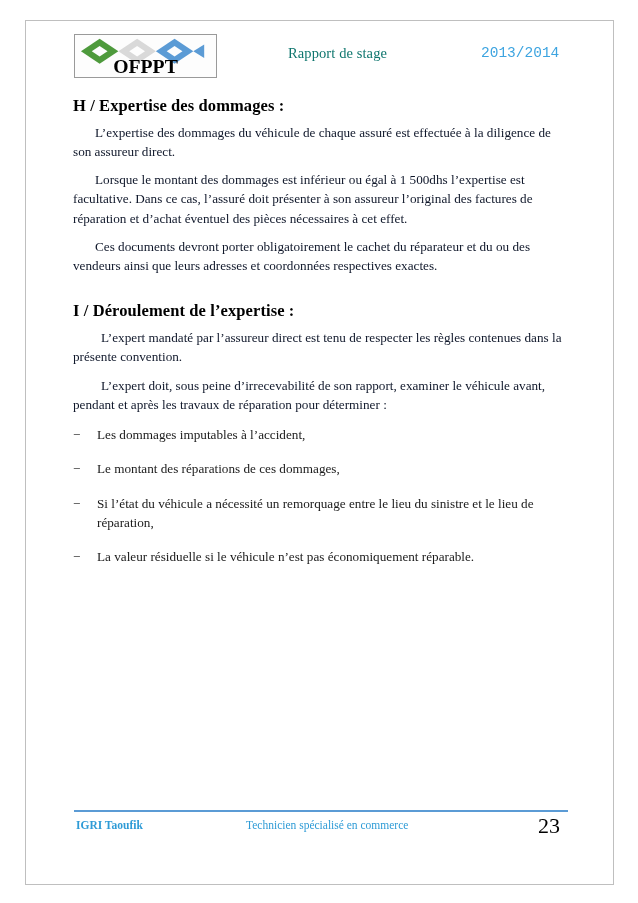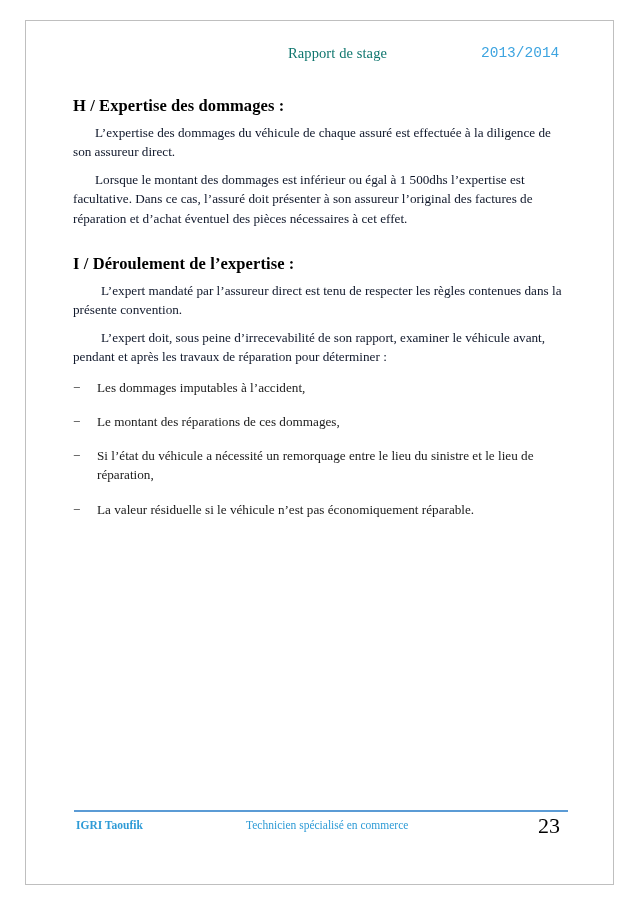--- a/index.html
+++ b/index.html
@@ -161,31 +161,49 @@
     white-space: nowrap;
   }
 </style>
 </head>
 <body>
 
 <div id="page-sheet">
 
   <div id="doc-header">
 
+    <div id="logo-box">
+      <svg id="logo-svg" viewBox="0 0 286 88" preserveAspectRatio="none">
+        <rect x="0" y="0" width="286" height="88" fill="#fdfdfd"></rect>
+
+        <path d="M12 34 L50 8 L88 34 L50 60 Z" fill="#4e9a3c"></path>
+        <path d="M34 34 L50 23 L66 34 L50 45 Z" fill="#fdfdfd"></path>
+
+        <path d="M88 34 L126 8 L164 34 L126 60 Z" fill="#d9d9d9"></path>
+        <path d="M110 34 L126 23 L142 34 L126 45 Z" fill="#fdfdfd"></path>
+
+        <path d="M164 34 L202 8 L240 34 L202 60 Z" fill="#5b9bd5"></path>
+        <path d="M186 34 L202 23 L218 34 L202 45 Z" fill="#fdfdfd"></path>
+
+        <path d="M240 34 L262 20 L262 48 Z" fill="#5b9bd5"></path>
+        <text x="143" y="80" text-anchor="middle" font-family="Liberation Serif, DejaVu Serif, serif" font-size="40" font-weight="bold" fill="#000000">OFPPT</text>
+      </svg>
+    </div>
 
     <div id="header-title">Rapport de stage</div>
     <div id="header-year">2013/2014</div>
   </div>
 
   <div id="content">
 
     <h2 class="sec-heading">H / Expertise des dommages :</h2>
 
     <p class="body-par">L’expertise des dommages du véhicule de chaque assuré est effectuée à la diligence de son assureur direct.</p>
     <p class="body-par">Lorsque le montant des dommages est inférieur ou égal à 1 500dhs l’expertise est facultative. Dans ce cas, l’assuré doit présenter à son assureur l’original des factures de réparation et d’achat éventuel des pièces nécessaires à cet effet.</p>
+    <p class="body-par">Ces documents devront porter obligatoirement le cachet du réparateur et du ou des vendeurs ainsi que leurs adresses et coordonnées respectives exactes.</p>
 
     <h2 class="sec-heading second">I / Déroulement de l’expertise :</h2>
 
     <p class="body-par wide-indent">L’expert mandaté par l’assureur direct est tenu de respecter les règles contenues dans la présente convention.</p>
     <p class="body-par wide-indent">L’expert doit, sous peine d’irrecevabilité de son rapport, examiner le véhicule avant, pendant et après les travaux de réparation pour déterminer :</p>
 
     <ul class="dash-list">
       <li>
         <span class="dash-marker">−</span>
         <span>Les dommages imputables à l’accident,</span>

